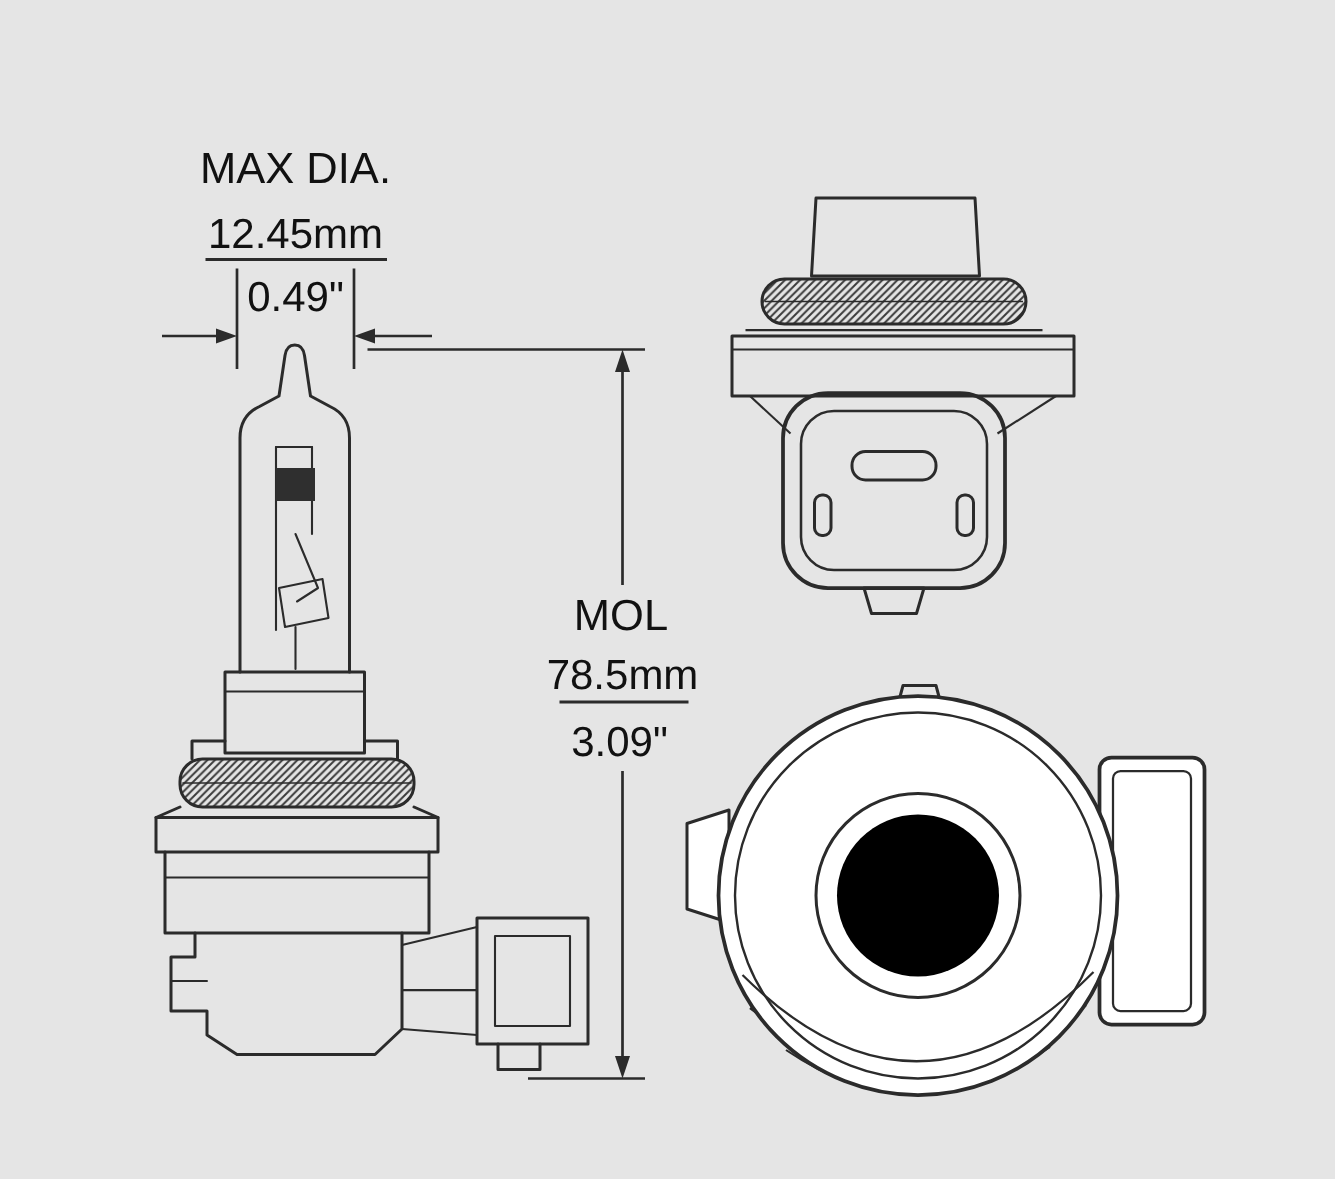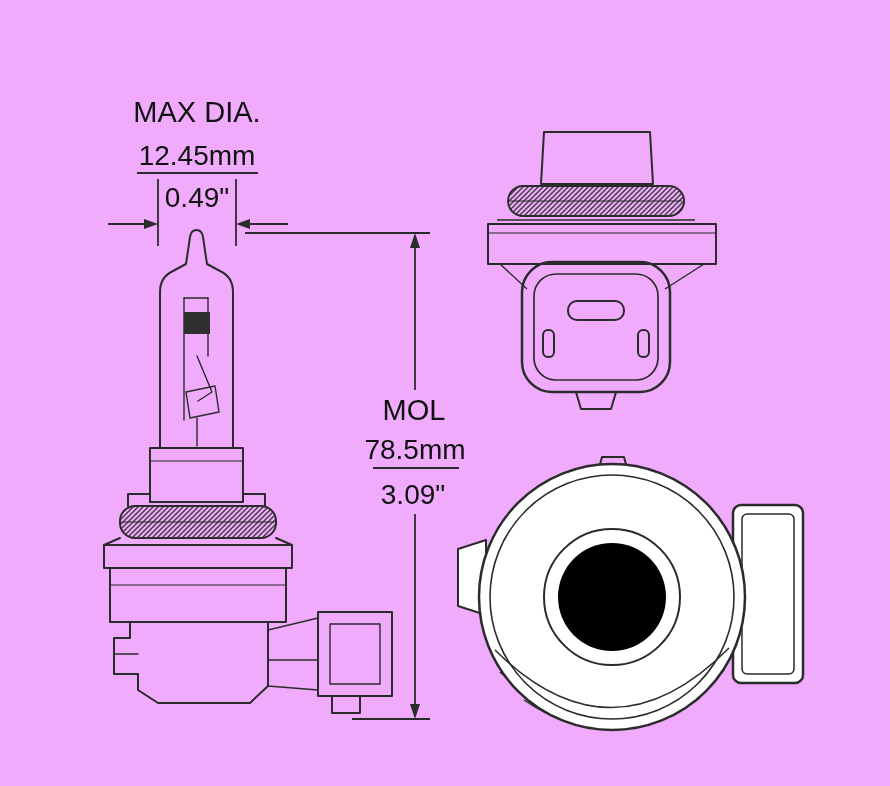--- a/index.html
+++ b/index.html
@@ -4,21 +4,21 @@
 <style>
   html, body {
     margin: 0;
     padding: 0;
     background: #ffffff;
   }
   .canvas {
     position: relative;
     width: 890px;
     height: 786px;
-    background: #f0abfc;
+    background: #e5e5e5;
     font-family: "Liberation Sans", sans-serif;
   }
   svg text {
     font-family: "Liberation Sans", sans-serif;
     fill: #111111;
   }
   .dim-label   { font-size: 29px; }
   .dim-value   { font-size: 28px; }
 </style>
 </head>

